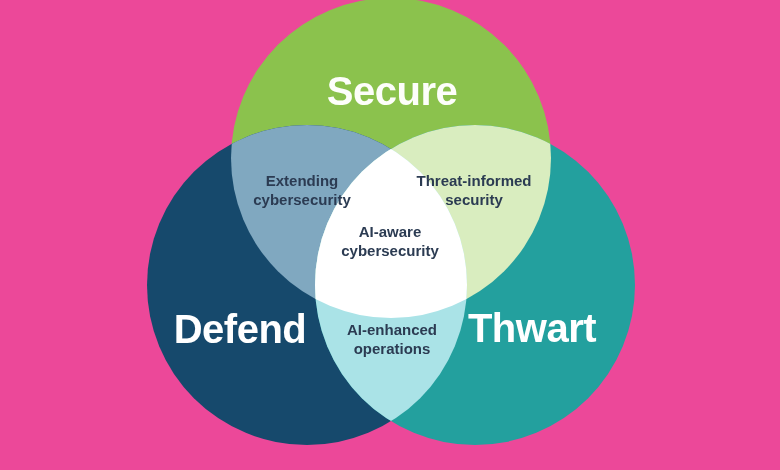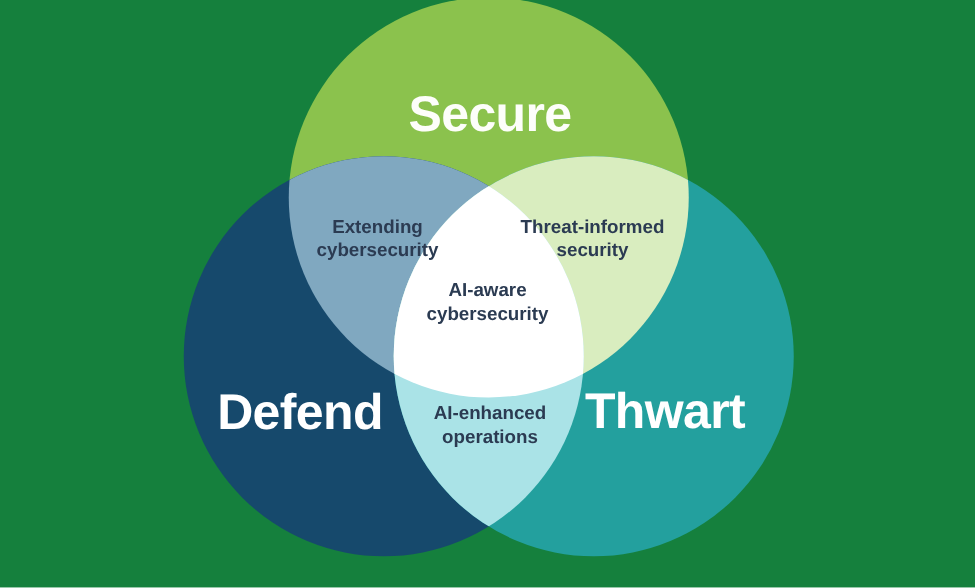--- a/index.html
+++ b/index.html
@@ -4,21 +4,21 @@
 <style>
   html, body {
     margin: 0;
     padding: 0;
     background: #ffffff;
   }
   .stage {
     position: relative;
     width: 780px;
     height: 470px;
-    background: #15803d;
+    background: #ec4899;
     overflow: hidden;
     font-family: "Liberation Sans", "DejaVu Sans", sans-serif;
   }
   svg { display: block; }
   .set-label {
     font-family: "Liberation Sans", "DejaVu Sans", sans-serif;
     font-size: 40px;
     font-weight: 700;
     letter-spacing: -0.5px;
   }

